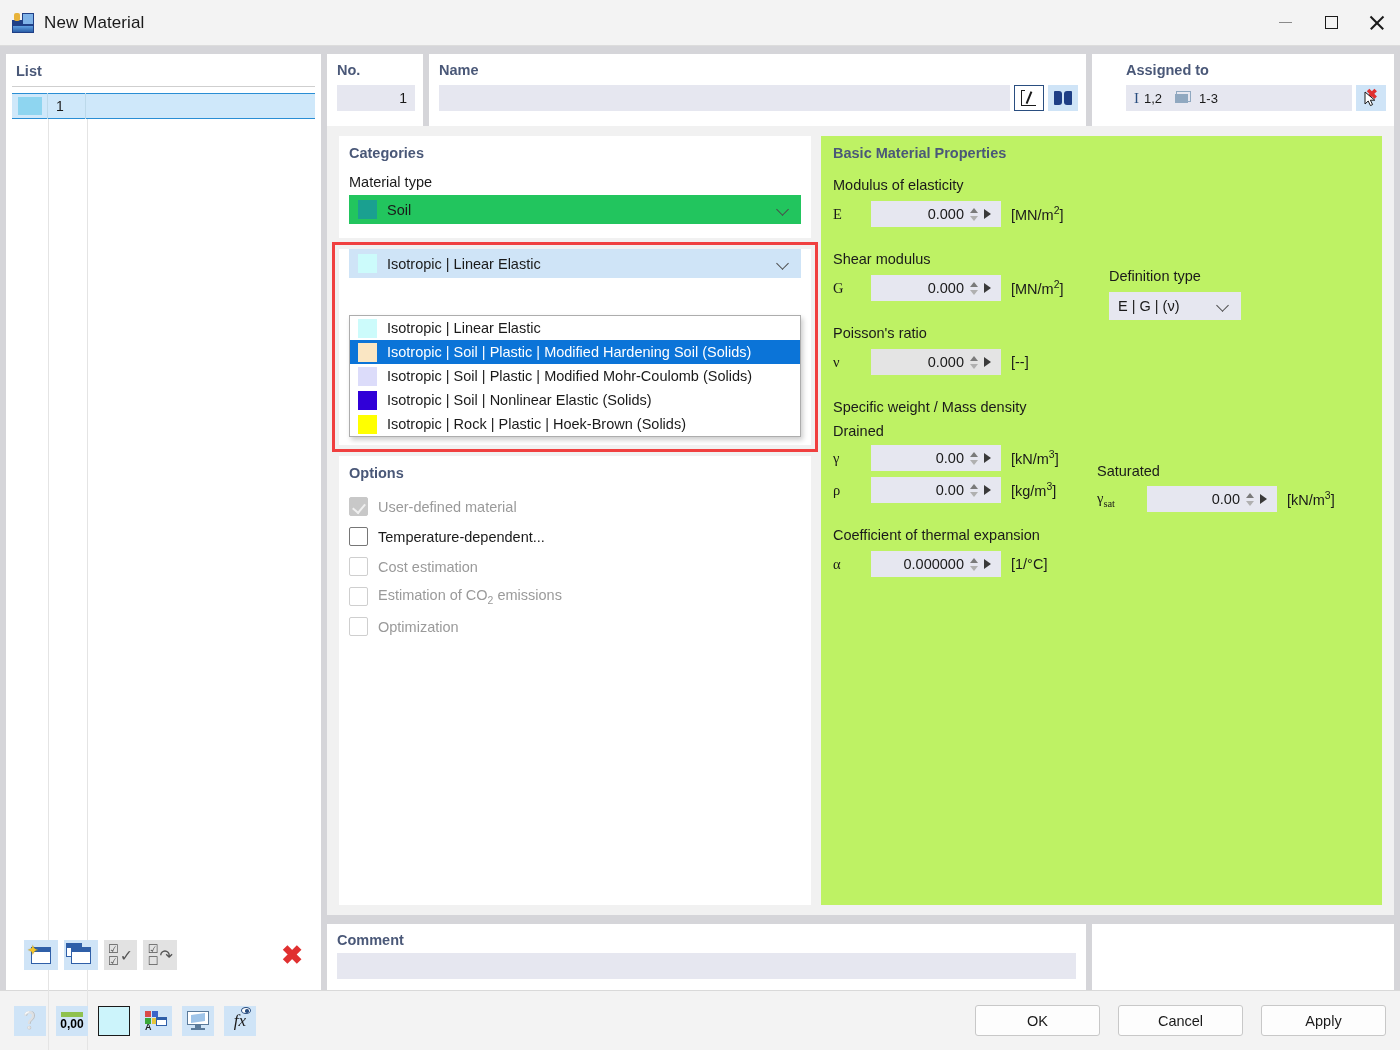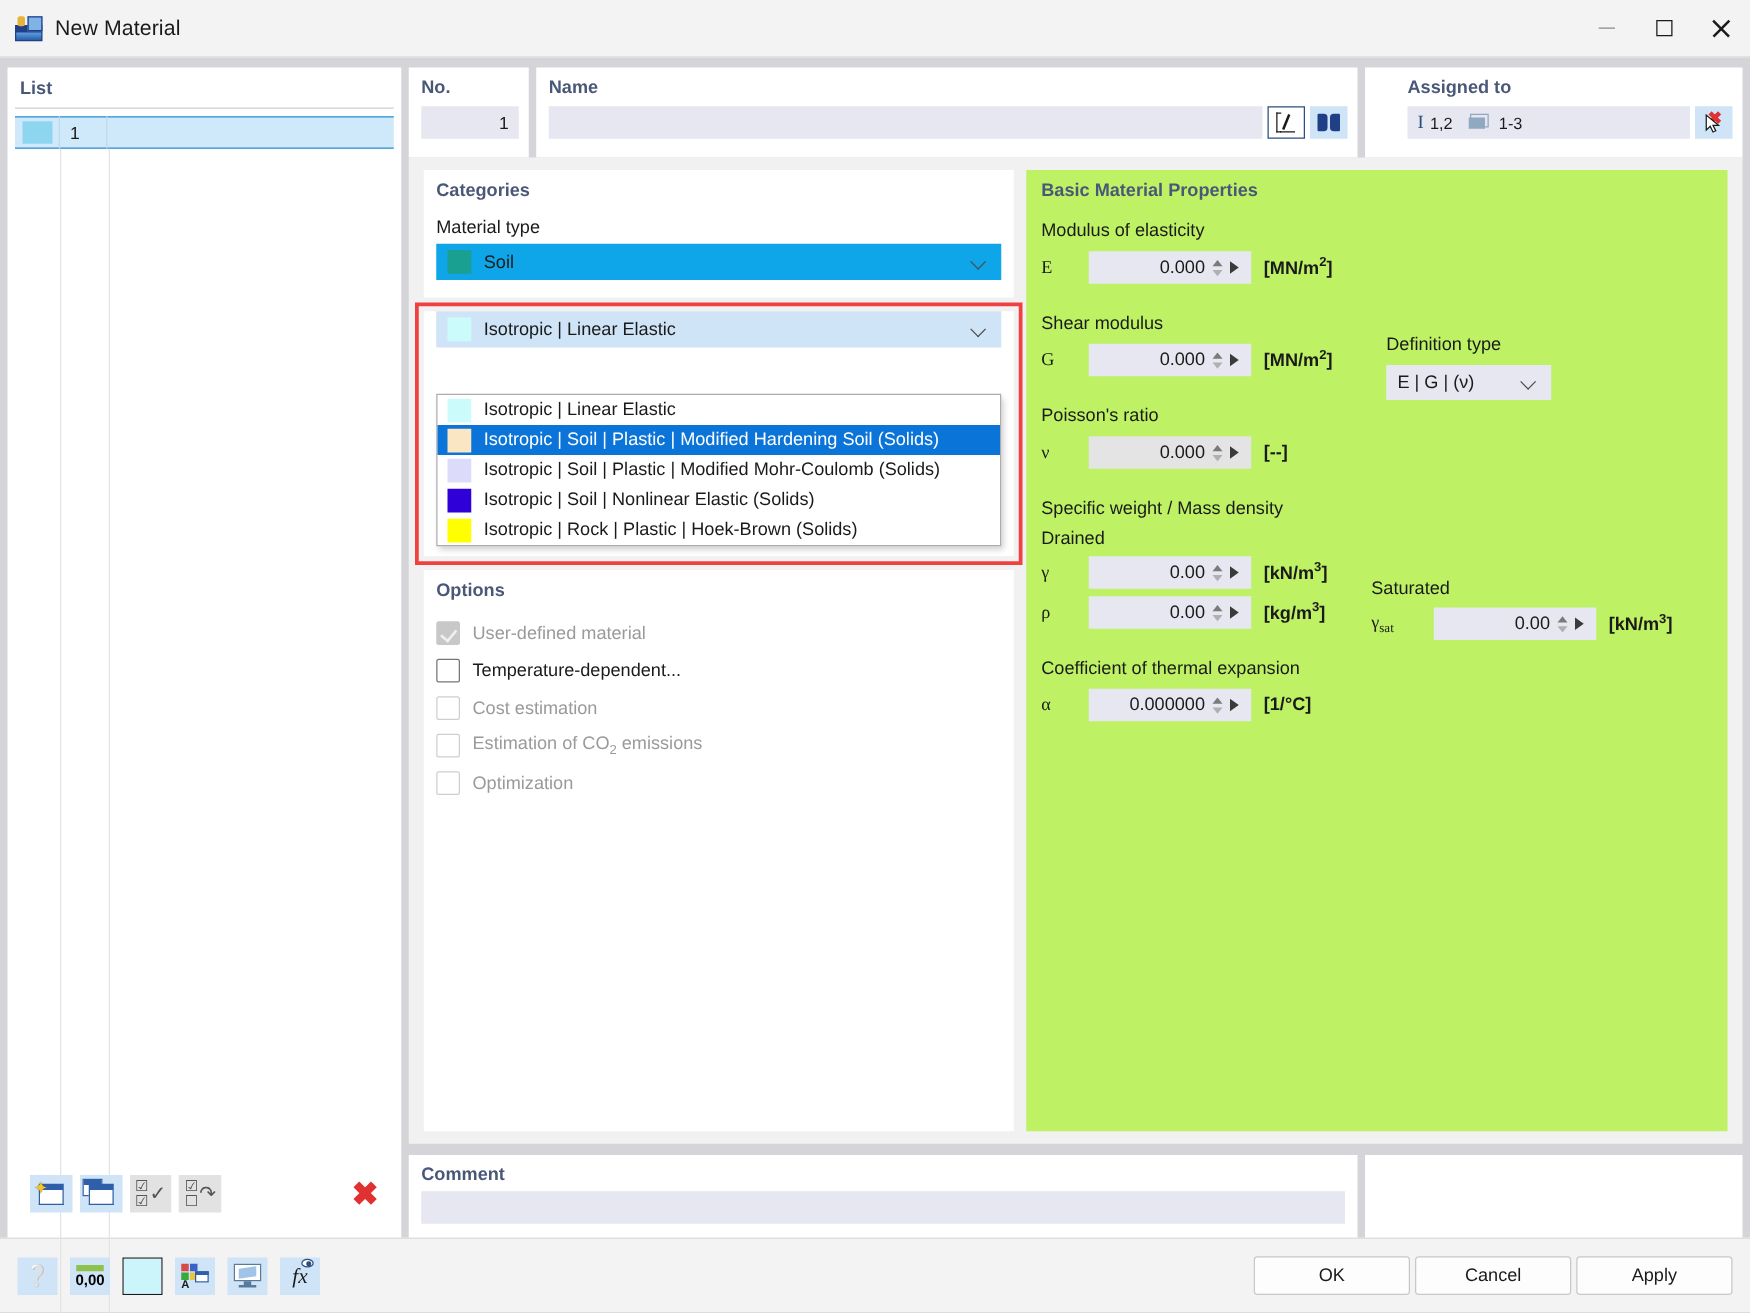--- a/index.html
+++ b/index.html
@@ -164,21 +164,21 @@
   }
   .col-left { width: 472px; flex:0 0 472px; display:flex; flex-direction:column; gap:11px; }
   .col-right { flex:1; background:#bef264; }
   .group { background:#fff; }
   .group-title { font-size:14.5px; font-weight:bold; color:#4a5878; padding: 9px 0 0 10px; }
   .lbl { font-size:14.5px; color:#1a1a1a; }
 
   .categories { padding-bottom: 14px; }
   .mt-label { padding: 13px 0 5px 10px; }
   .combo {
-    margin: 0 10px; height: 29px; background:#0ea5e9;
+    margin: 0 10px; height: 29px; background:#22c55e;
     display:flex; align-items:center; position:relative;
   }
   .combo.sel { background:#cfe4f7; }
   .combo-swatch { width:19px; height:19px; margin: 0 10px 0 9px; flex:0 0 auto; }
   .combo-text { font-size:14.5px; color:#1a1a1a; flex:1; }
   .chev { width:12px; height:12px; margin-right:12px; position:relative; }
   .chev::before {
     content:""; position:absolute; left:1px; top:1px; width:8px; height:8px;
     border-right:1.5px solid #4a4a4a; border-bottom:1.5px solid #4a4a4a;
     transform: rotate(45deg);
@@ -233,21 +233,21 @@
     display:flex; align-items:center; justify-content:flex-end; padding-right: 4px; gap:6px;
   }
   .numfield.grey { background:#e4e4e4; }
   .numval { font-size:14.5px; color:#1a1a1a; }
   .spin { display:flex; flex-direction:column; gap:3px; align-items:center; justify-content:center; }
   .spin i { display:block; width:0; height:0; border-left:4px solid transparent; border-right:4px solid transparent; }
   .spin i.up { border-bottom:5px solid #7a7a7a; }
   .spin i.dn { border-top:5px solid #b0b0b0; }
   .playtri { width:0; height:0; border-top:5px solid transparent; border-bottom:5px solid transparent;
              border-left:7px solid #3a3a3a; margin-right:6px; }
-  .unit { font-size:14.5px; color:#1a1a1a; margin-left:10px;font-weight:bold; }
+  .unit { font-size:14.5px; color:#1a1a1a; margin-left:10px; }
   .deftype-combo {
     width: 132px; height:28px; background:#e6e7f0; display:flex; align-items:center;
     padding-left:9px; font-size:14.5px; color:#1a1a1a; position:relative;
   }
   .deftype-combo .chev { margin-left:auto; }
 
   .abs { position:absolute; }
 
   
   .comment-row { display:flex; gap:6px; height: 66px; margin-top: 9px; }
@@ -267,21 +267,21 @@
   .help-ico { font-size:17px; color:#4a4a4a; font-weight:bold; }
   .num-ico { font-size:12px; color:#000000; font-weight:bold; line-height:1; }
   .num-top { width:22px; height:5px; background:#8fc14f; display:block; margin-bottom:1px; }
   .pal-ico { position:relative; width:22px; height:19px; }
   .pal-ico .q { position:absolute; width:6px; height:6px; }
   .mon-ico { position:relative; width:22px; height:19px; }
   .fx-ico { font-family:"Liberation Serif", serif; font-style:italic; font-size:17px; color:#1a1a1a; position:relative;}
   .fx-eye { position:absolute; right:-5px; top:-4px; width:10px; height:7px; border:1.2px solid #2a4e80; border-radius:50%; background:#fff;}
   .fx-eye::after { content:""; position:absolute; left:3px; top:1.5px; width:3.5px; height:3.5px; background:#2a4e80; border-radius:50%;}
 
-  .foot-btns { margin-left:auto; display:flex; gap: 4px; }
+  .foot-btns { margin-left:auto; display:flex; gap: 18px; }
   .btn {
     width: 125px; height: 31px; background:#fdfdfd; border:1px solid #c8c8c8; border-radius:3px;
     font-size:14.5px; color:#1a1a1a; display:flex; align-items:center; justify-content:center;
   }
 </style>
 </head>
 <body>
 
 <div class="window">
 

